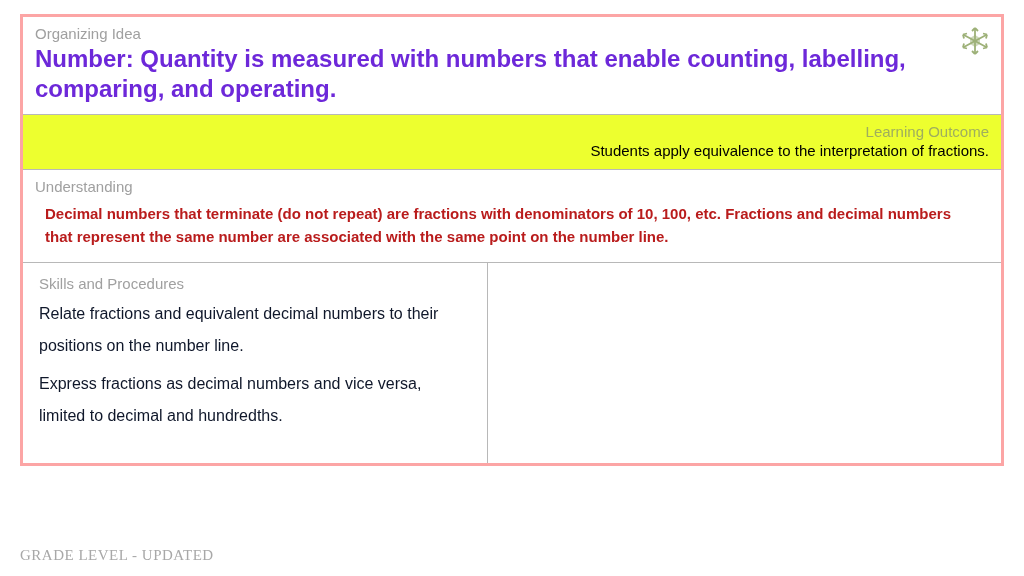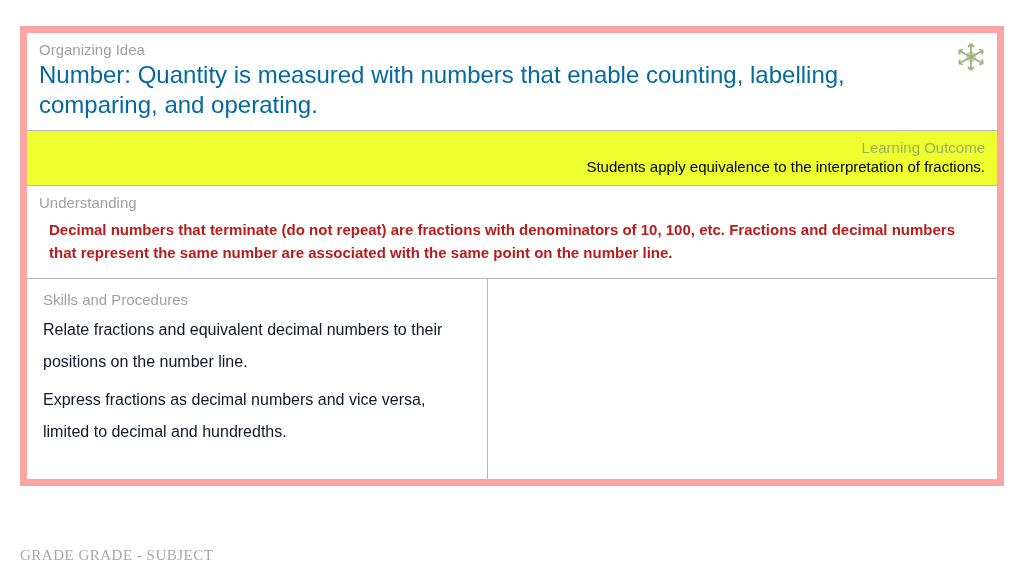--- a/index.html
+++ b/index.html
@@ -5,44 +5,43 @@
     * { box-sizing: border-box; margin: 0; padding: 0; }
     body {
       width: 1024px;
       height: 576px;
       font-family: Arial, Helvetica, sans-serif;
       background: #ffffff;
       position: relative;
       padding: 14px 20px 0 20px;
     }
     .container {
-      border: 7px solid #fca5a5;
+      border: 3px solid #fca5a5;
       width: 100%;
-      margin-top: 12px;
     }
     .section {
       border-bottom: 1px solid #b8b8b8;
       padding: 8px 12px 10px 12px;
       position: relative;
     }
     .section:last-child { border-bottom: none; }
     .label {
       color: #a0a0a0;
       font-size: 15px;
       font-weight: 400;
       margin-bottom: 2px;
     }
     .organizing {
       background: #ffffff;
       padding-right: 50px;
     }
     .organizing-title {
       font-size: 24px;
-      font-weight: 400;
-      color: #0369a1;
+      font-weight: 700;
+      color: #6d28d9;
       line-height: 1.25;
     }
     .learning {
       background: #edff2f;
       text-align: right;
     }
     .learning .label { color: #9fae5e; }
     .learning-text {
       font-size: 15px;
       color: #000;
@@ -134,14 +133,14 @@
       <div class="label">Skills and Procedures</div>
       <div class="skills-text">Relate fractions and equivalent decimal numbers to their positions on the number line.</div>
       <div class="skills-text">Express fractions as decimal numbers and vice versa, limited to decimal and hundredths.</div>
     </div>
     <div class="col-right"></div>
   </div>
 
 </div>
 
 <div class="footer">
-  <span>GRADE GRADE - SUBJECT</span>
+  <span>GRADE LEVEL - UPDATED</span>
 </div>
 
 </body></html>

